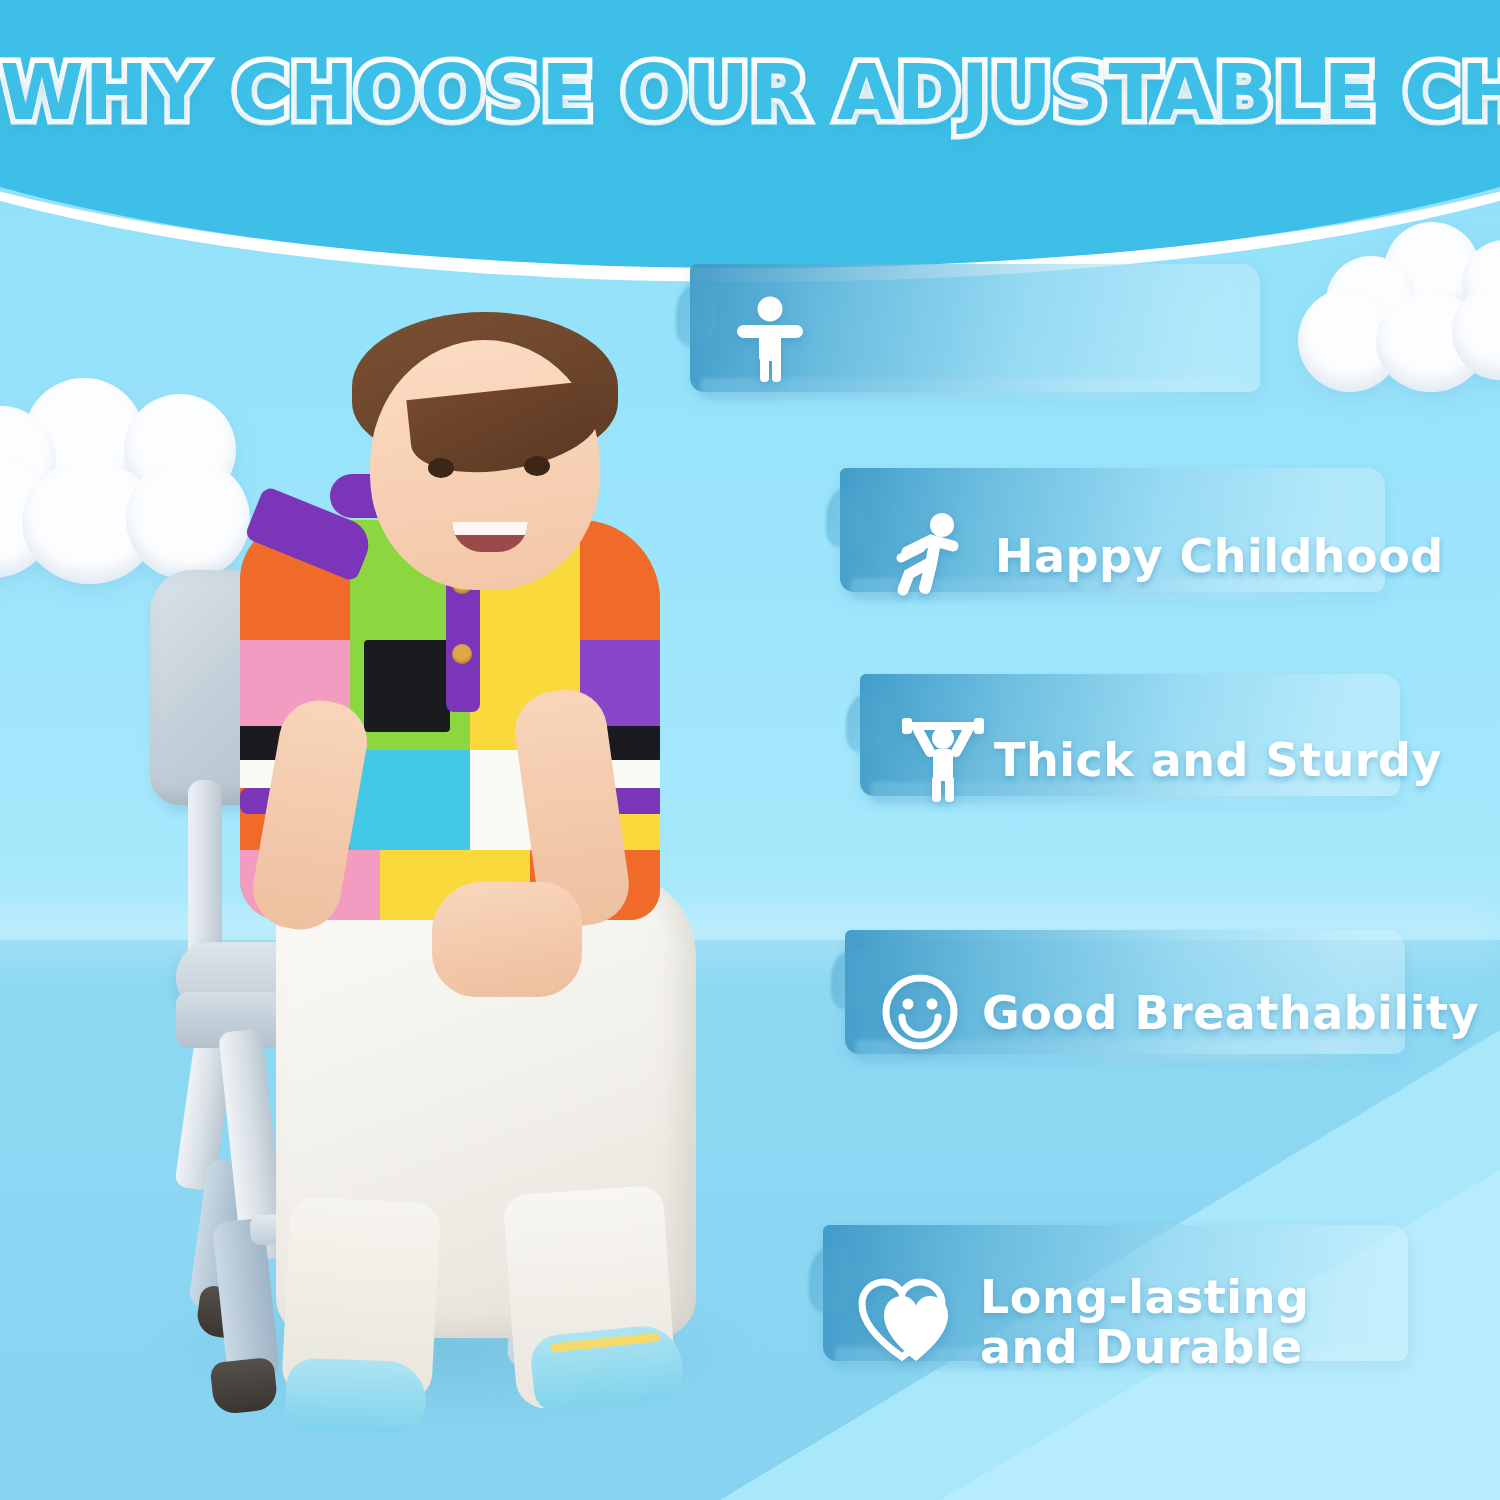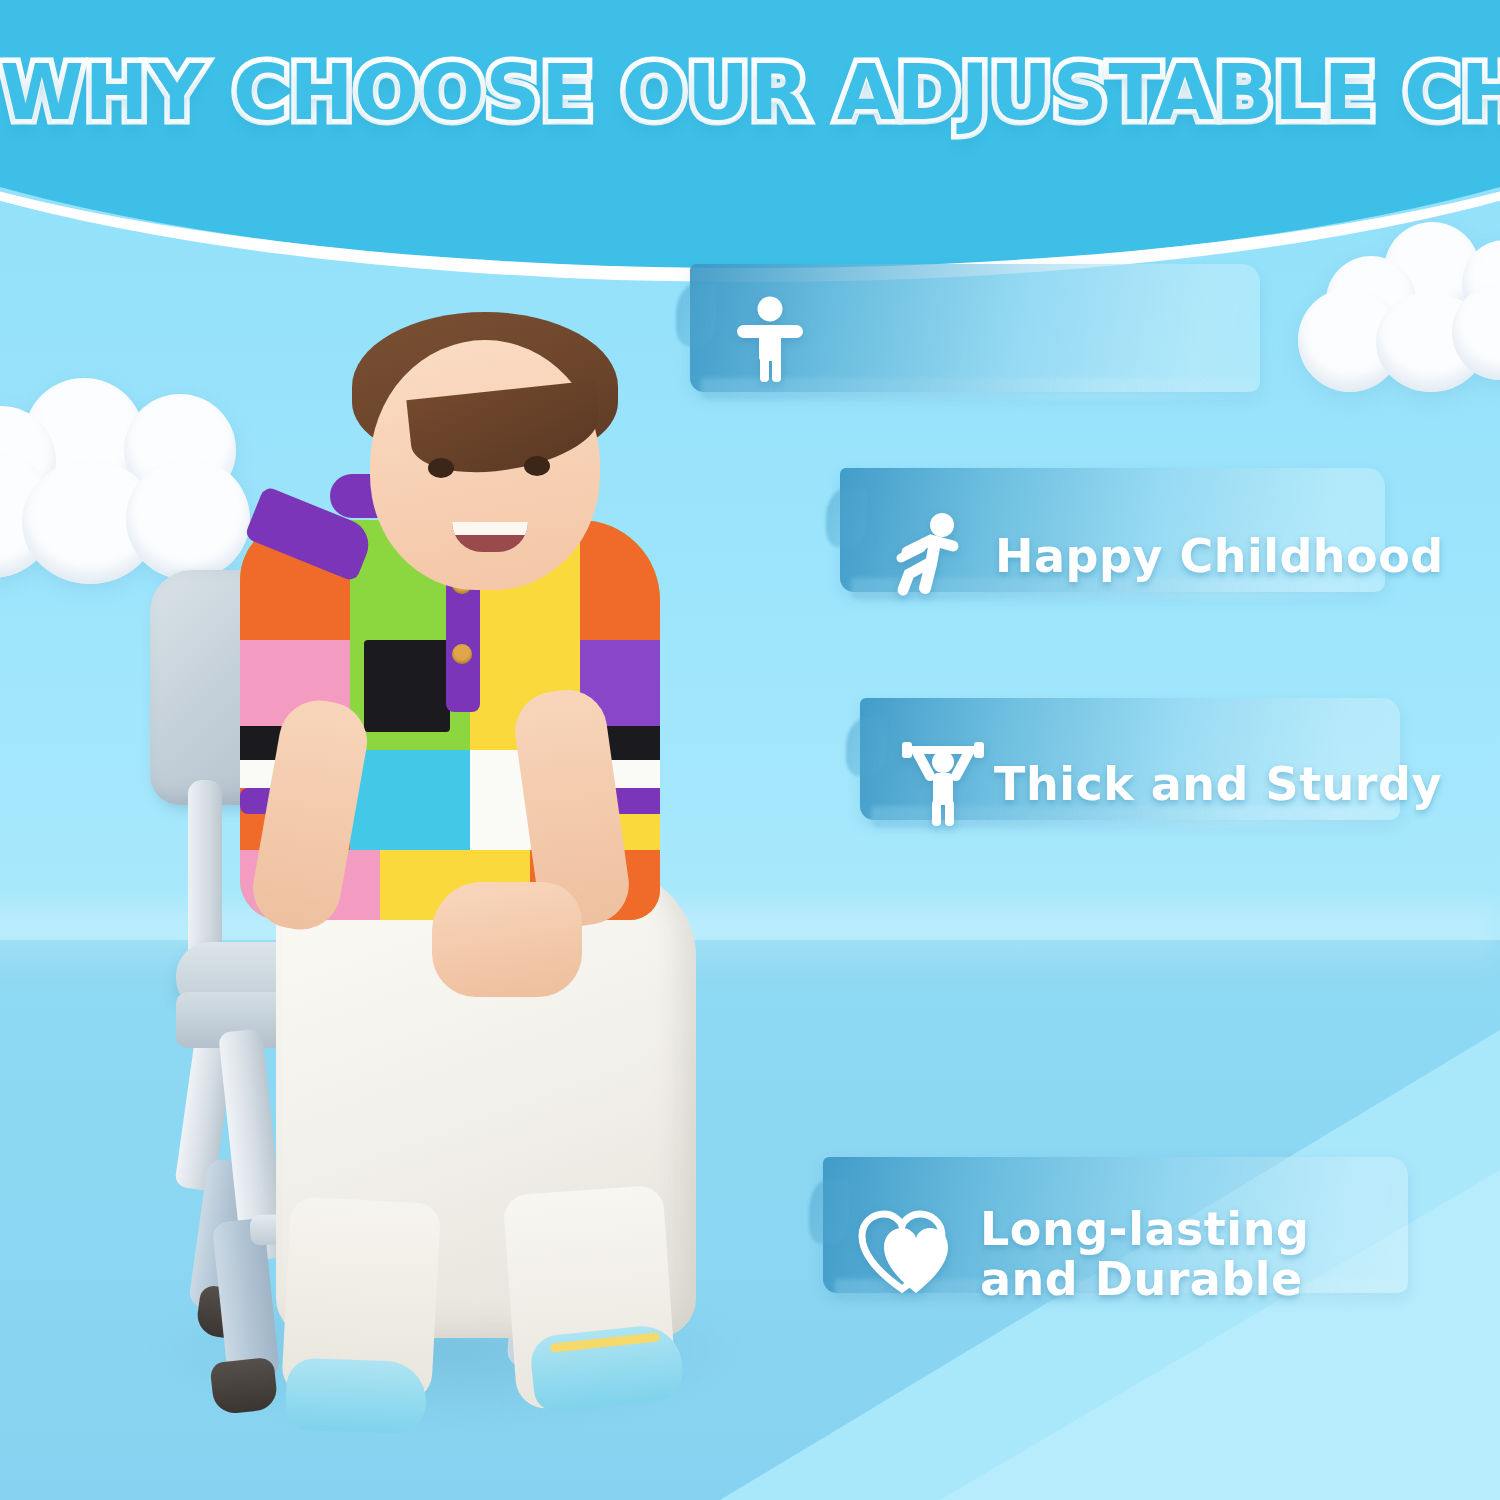--- a/index.html
+++ b/index.html
@@ -365,25 +365,25 @@
     line-height: 1.08;
     letter-spacing: 0.5px;
     text-shadow: 0 3px 6px rgba(55,140,185,0.45);
     white-space: pre-line;
   }
 
   .f1 { left: 735px; top: 296px; }
   .f1 .brush { left: -45px; top: -32px; width: 570px; height: 128px; }
   .f2 { left: 895px; top: 512px; }
   .f2 .brush { left: -55px; top: -44px; width: 545px; height: 124px; }
-  .f3 { left: 900px; top: 740px; gap: 8px; }
+  .f3 { left: 900px; top: 716px; gap: 8px; }
   .f3 .brush { left: -40px; top: -42px; width: 540px; height: 122px; }
   .f4 { left: 880px; top: 972px; }
   .f4 .brush { left: -35px; top: -42px; width: 560px; height: 124px; }
-  .f5 { left: 858px; top: 1205px; }
+  .f5 { left: 858px; top: 1273px; }
   .f5 .brush { left: -35px; top: -48px; width: 585px; height: 136px; }
 </style>
 </head>
 <body>
 
 <div id="page">
 
   <div class="sky"></div>
   <div class="floor"></div>
   <div class="floor-edge"></div>
@@ -531,20 +531,32 @@
           <path d="M17 12 L30 36" stroke="#fff" stroke-width="10" stroke-linecap="round"></path>
           <path d="M69 12 L56 36" stroke="#fff" stroke-width="10" stroke-linecap="round"></path>
           <rect x="33" y="33" width="20" height="32" rx="5" fill="#fff"></rect>
           <rect x="32" y="60" width="9" height="26" rx="4" fill="#fff"></rect>
           <rect x="45" y="60" width="9" height="26" rx="4" fill="#fff"></rect>
         </svg>
       </div>
       <div class="feature-text">Thick and Sturdy</div>
     </div>
 
+    <div class="feature f4">
+      <div class="brush"></div>
+      <div class="feature-icon">
+        <svg width="80" height="80" viewBox="0 0 80 80" aria-hidden="true">
+          <circle cx="40" cy="40" r="34" fill="none" stroke="#fff" stroke-width="7"></circle>
+          <circle cx="28" cy="32" r="5.5" fill="#fff"></circle>
+          <circle cx="52" cy="32" r="5.5" fill="#fff"></circle>
+          <path d="M22 45 a18 18 0 0 0 36 0" fill="none" stroke="#fff" stroke-width="7" stroke-linecap="round"></path>
+        </svg>
+      </div>
+      <div class="feature-text">Good Breathability</div>
+    </div>
 
     <div class="feature f5">
       <div class="brush"></div>
       <div class="feature-icon">
         <svg width="100" height="88" viewBox="0 0 100 88" aria-hidden="true">
           <path d="M44 80 C10 56 4 38 4 27 C4 13 15 5 26 5 C35 5 42 11 44 17 C46 11 53 5 62 5 C73 5 84 13 84 27 C84 38 78 56 44 80 Z" fill="none" stroke="#fff" stroke-width="7"></path>
           <path d="M58 84 C30 62 26 47 26 38 C26 26 35 19 44 19 C51 19 57 24 58 29 C59 24 65 19 72 19 C81 19 90 26 90 38 C90 47 86 62 58 84 Z" fill="#fff"></path>
         </svg>
       </div>
       <div class="feature-text">Long-lasting

